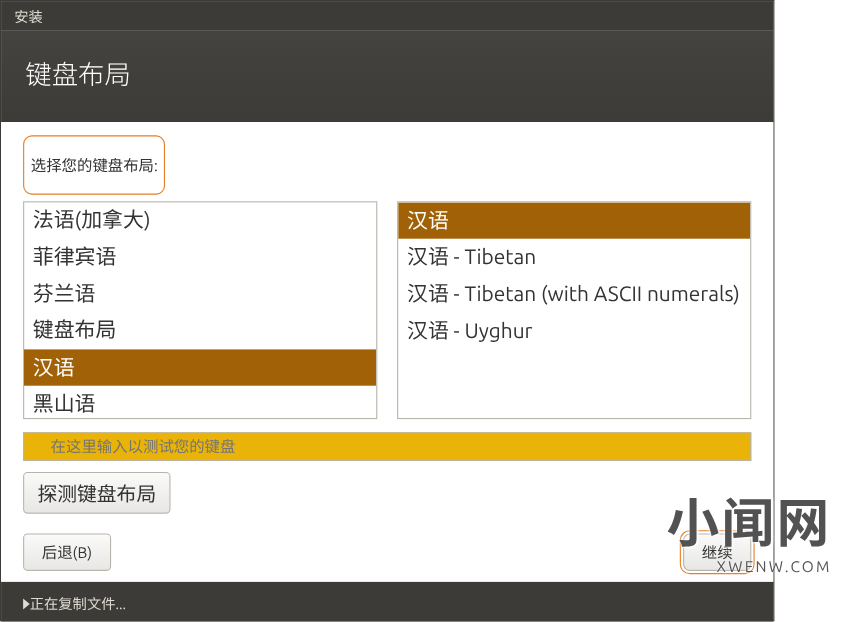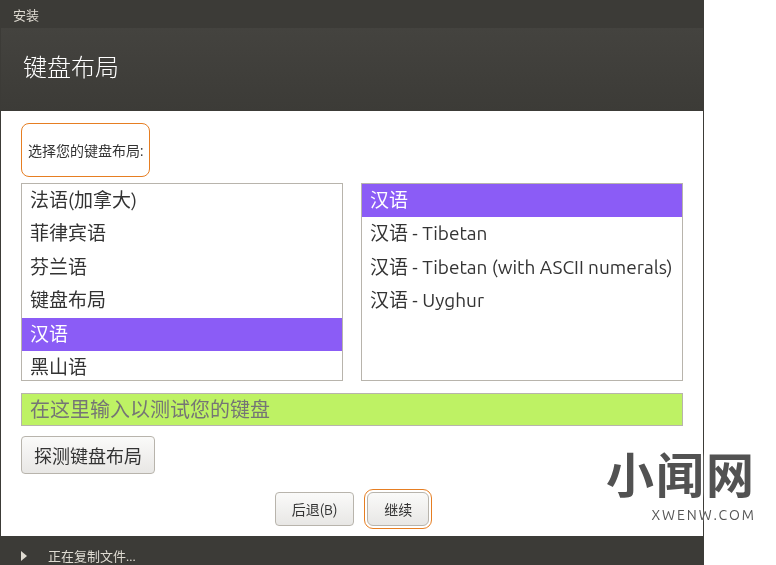--- a/index.html
+++ b/index.html
@@ -67,49 +67,49 @@
   inset: 0;
   overflow-y: auto;
 }
 .list-item {
   padding: 2px 8px;
   cursor: pointer;
   line-height: 1.55;
   white-space: nowrap;
 }
 .list-item.selected {
-  background: #8b5cf6;
+  background: #a16207;
   color: #fff;
 }
 .test-input {
   margin-top: 12px;
   width: 100%;
   border: 1px solid #b8b4ac;
-  background: #bef264;
-  padding: 4px 8px;
-  font-size: 20px;
+  background: #eab308;
+  padding: 4px 24px;
+  font-size: 14px;
   color: #555;
   font-family: inherit;
 }
 .detect-btn {
   margin-top: 10px;
   width: fit-content;
   border: 1px solid #b8b4ac;
   background: linear-gradient(#fafaf9,#e8e7e5);
   border-radius: 4px;
   padding: 5px 12px;
   font-size: 18px;
   color: #333;
   cursor: pointer;
   font-family: inherit;
 }
 .nav-row {
   margin-top: auto;
   display: flex;
-  justify-content: center;
+  justify-content: space-between;
   gap: 13px;
   padding-top: 18px;
 }
 .nav-btn {
   border: 1px solid #b8b4ac;
   background: linear-gradient(#fafaf9,#e8e7e5);
   border-radius: 4px;
   padding: 6px 16px;
   font-size: 14px;
   color: #333;
@@ -123,21 +123,21 @@
 }
 .footer {
   background: #3c3b37;
   color: #dfdbd2;
   padding: 10px 20px 16px;
   font-size: 13px;
 }
 .footer-row {
   display: flex;
   align-items: center;
-  gap: 21px;
+  gap: 0;
   margin-bottom: 8px;
 }
 .tri {
   display: inline-block;
   width: 0; height: 0;
   border-top: 5px solid transparent;
   border-bottom: 5px solid transparent;
   border-left: 6px solid #dfdbd2;
 }
 .progress {

